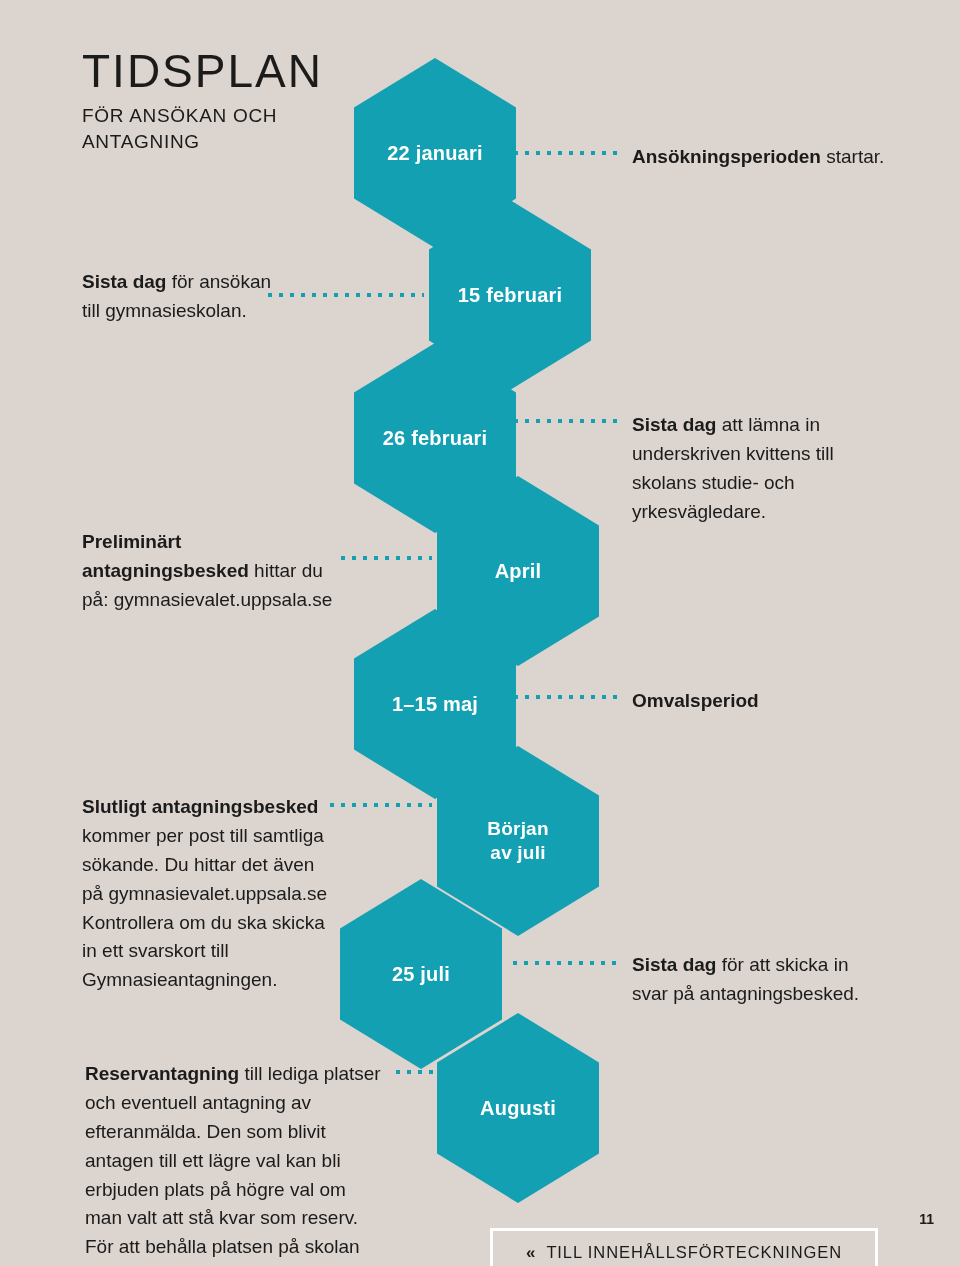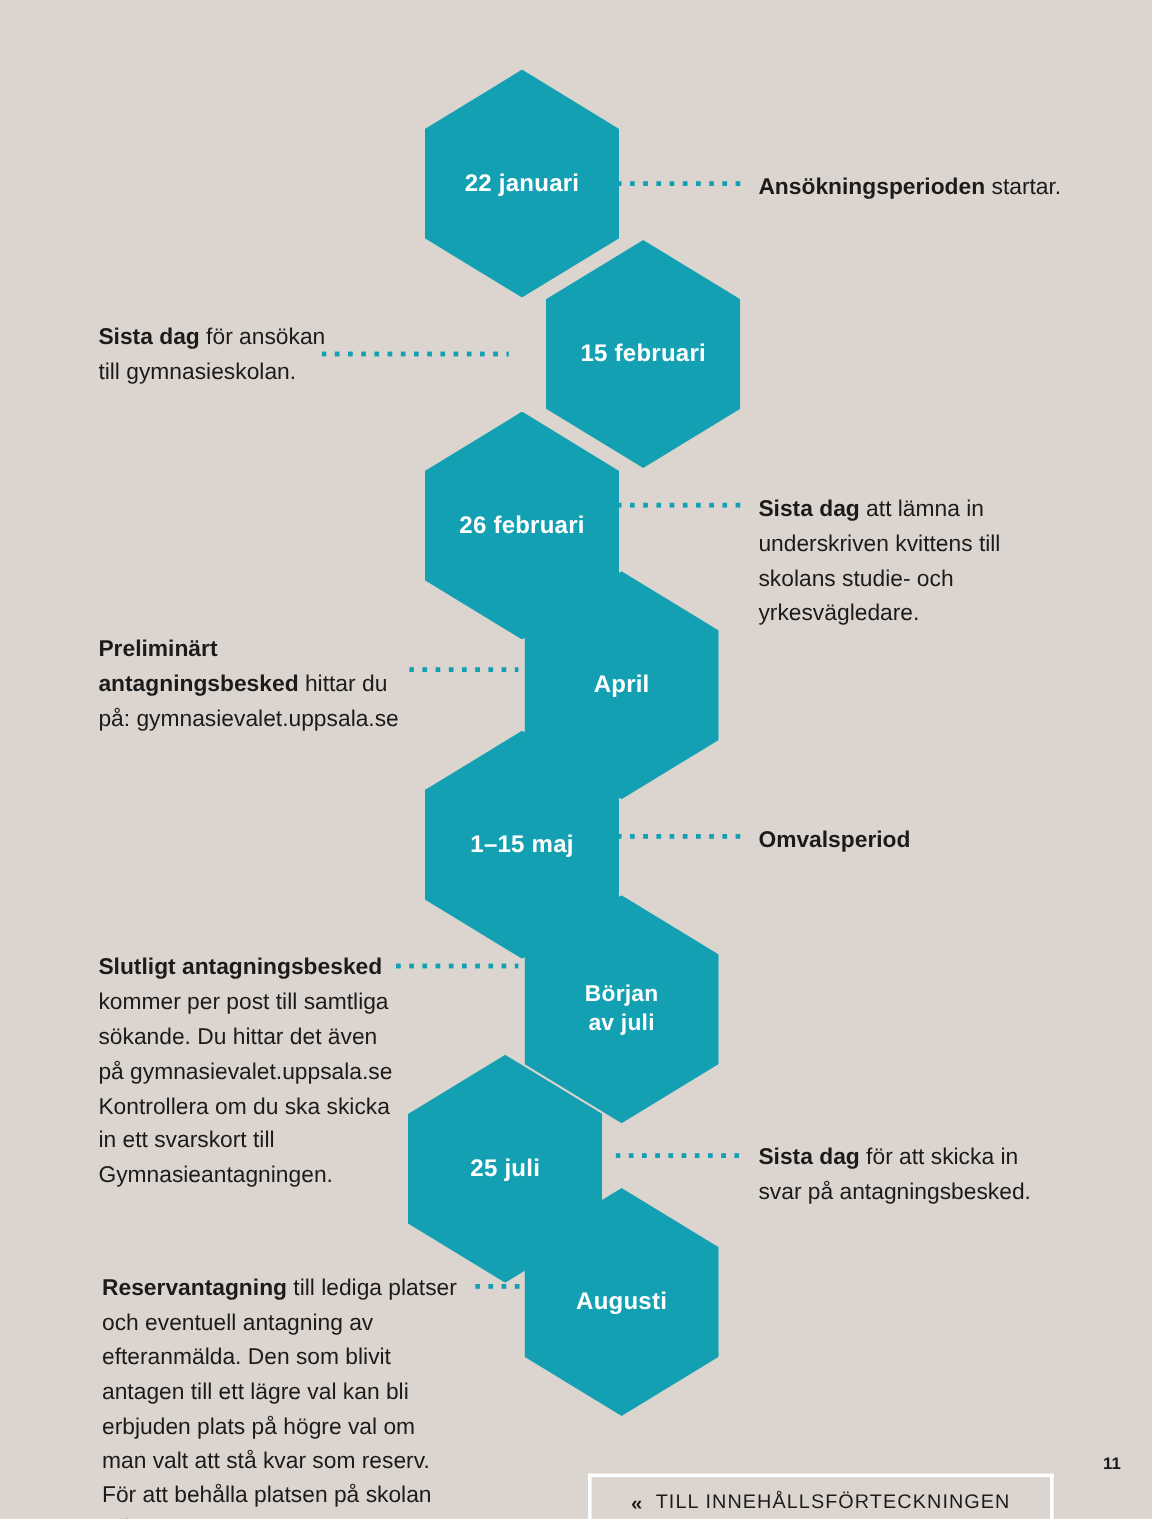--- a/index.html
+++ b/index.html
@@ -81,30 +81,37 @@
   .page-num{
     position:absolute;right:26px;top:1211px;
     font-size:14px;font-weight:700;color:#1b1b1b;
   }
 </style>
 </head>
 <body style="background: rgb(220, 213, 207);">
 
 <div class="page">
 
+  <div class="title-block">
+    <div class="title-main">TIDSPLAN</div>
+    <div class="title-sub">
+      <div>FÖR ANSÖKAN OCH</div>
+      <div>ANTAGNING</div>
+    </div>
+  </div>
 
   <div class="hex" style="left:354px;top:58px;text-align:right;">22 januari</div>
-  <div class="hex" style="left:455px;top:200px;">15 februari</div>
+  <div class="hex" style="left:429px;top:200px;">15 februari</div>
   <div class="hex" style="left:354px;top:343px;">26 februari</div>
   <div class="hex" style="left:437px;top:476px;">April</div>
   <div class="hex" style="left:354px;top:609px;">1–15 maj</div>
   <div class="hex small-label" style="left:437px;top:746px;white-space:pre-line;">Början
 av juli</div>
   <div class="hex" style="left:340px;top:879px;">25 juli</div>
-  <div class="hex" style="left:437px;top:990px;">Augusti</div>
+  <div class="hex" style="left:437px;top:1013px;">Augusti</div>
 
   <div class="dots" style="left:514px;top:151px;width:106px;"></div>
   <div class="dots" style="left:268px;top:293px;width:156px;"></div>
   <div class="dots" style="left:514px;top:419px;width:104px;"></div>
   <div class="dots" style="left:341px;top:556px;width:91px;"></div>
   <div class="dots" style="left:514px;top:695px;width:106px;"></div>
   <div class="dots" style="left:330px;top:803px;width:102px;"></div>
   <div class="dots" style="left:513px;top:961px;width:105px;"></div>
   <div class="dots" style="left:396px;top:1070px;width:40px;"></div>
 

